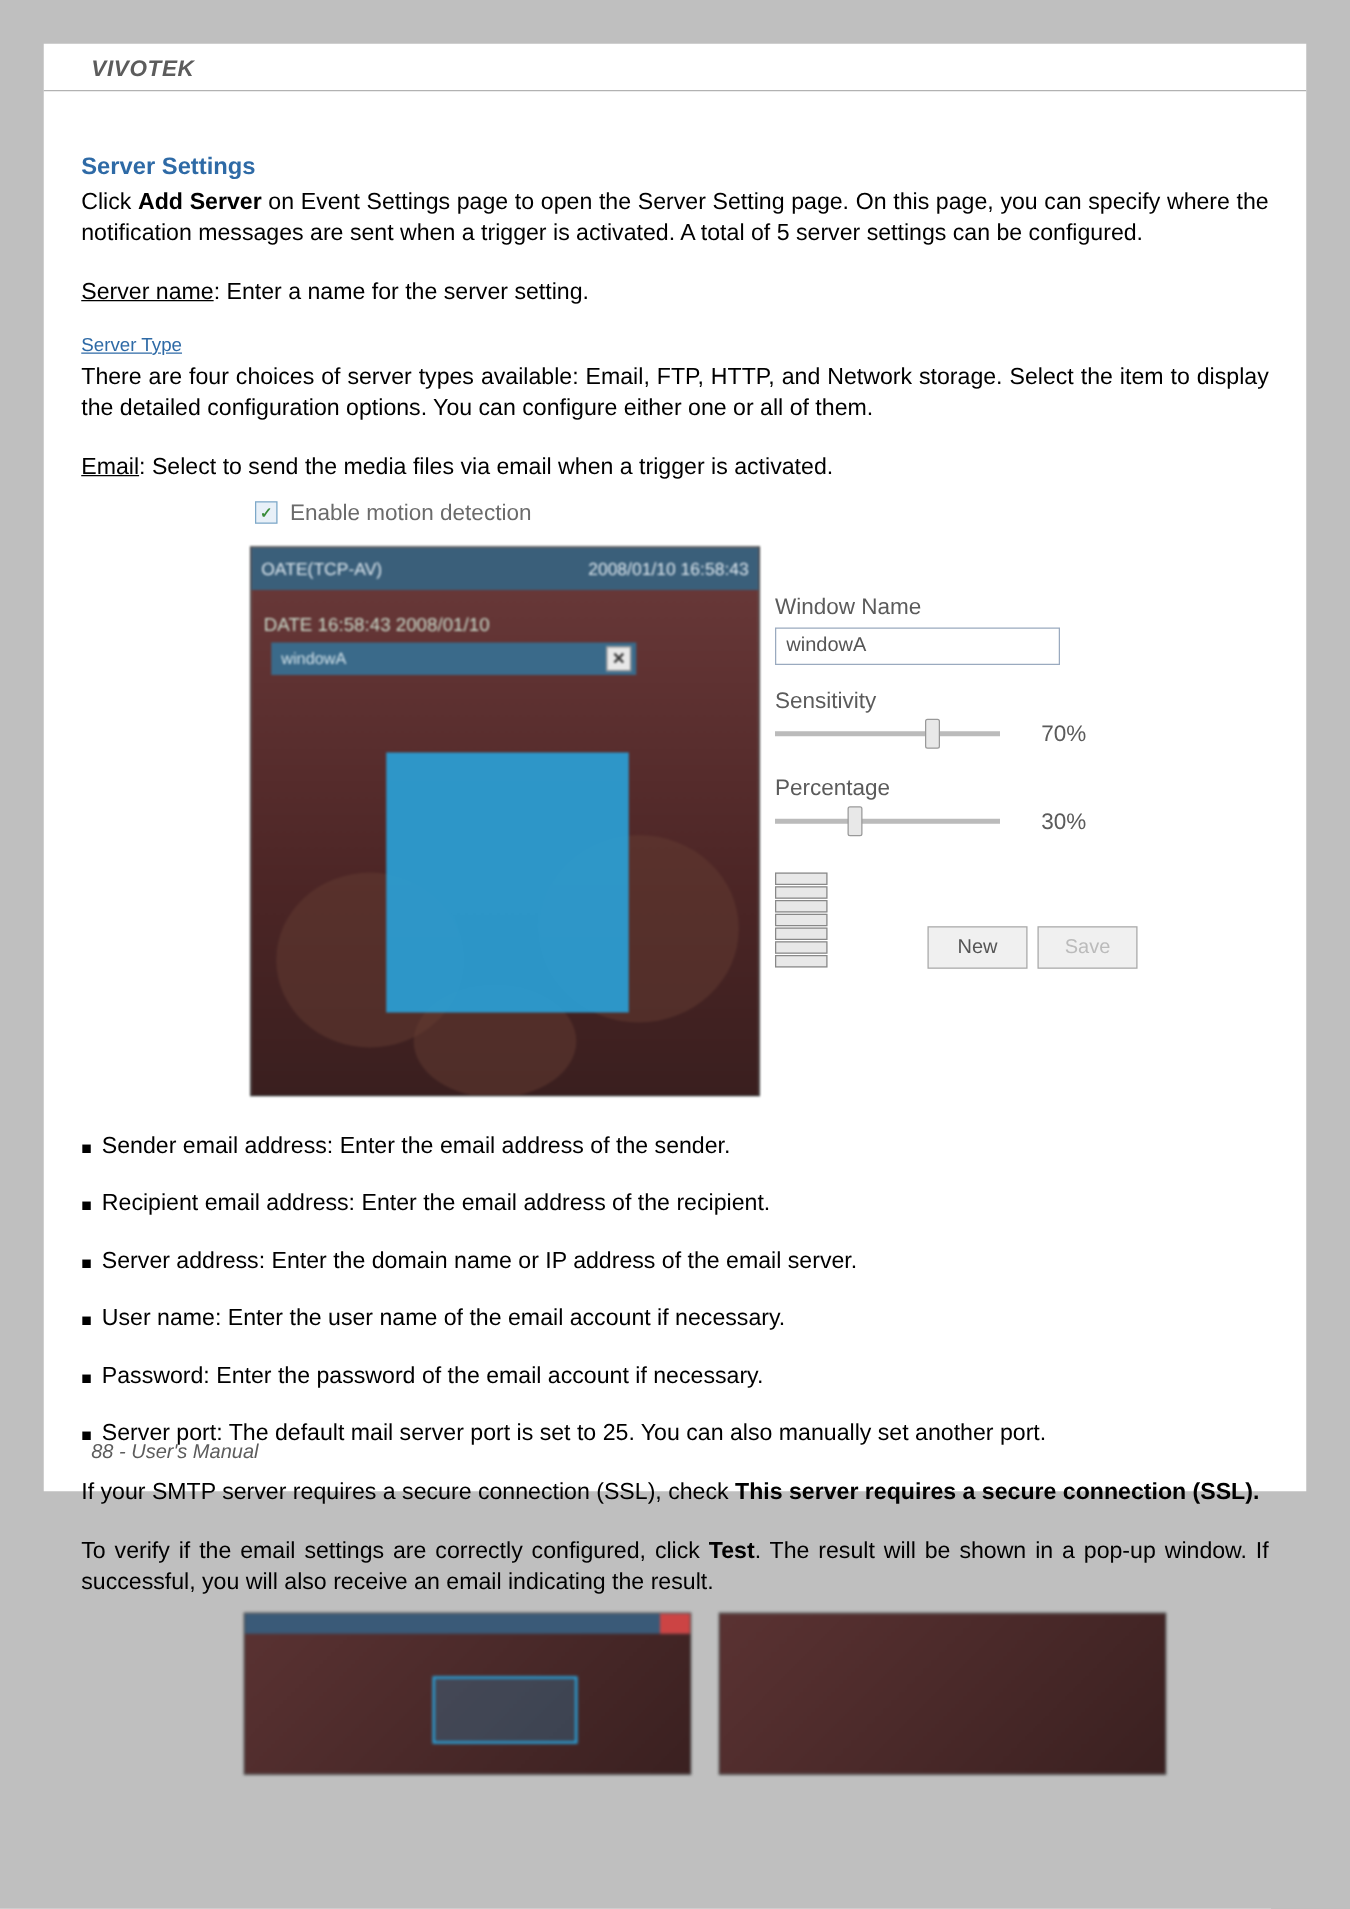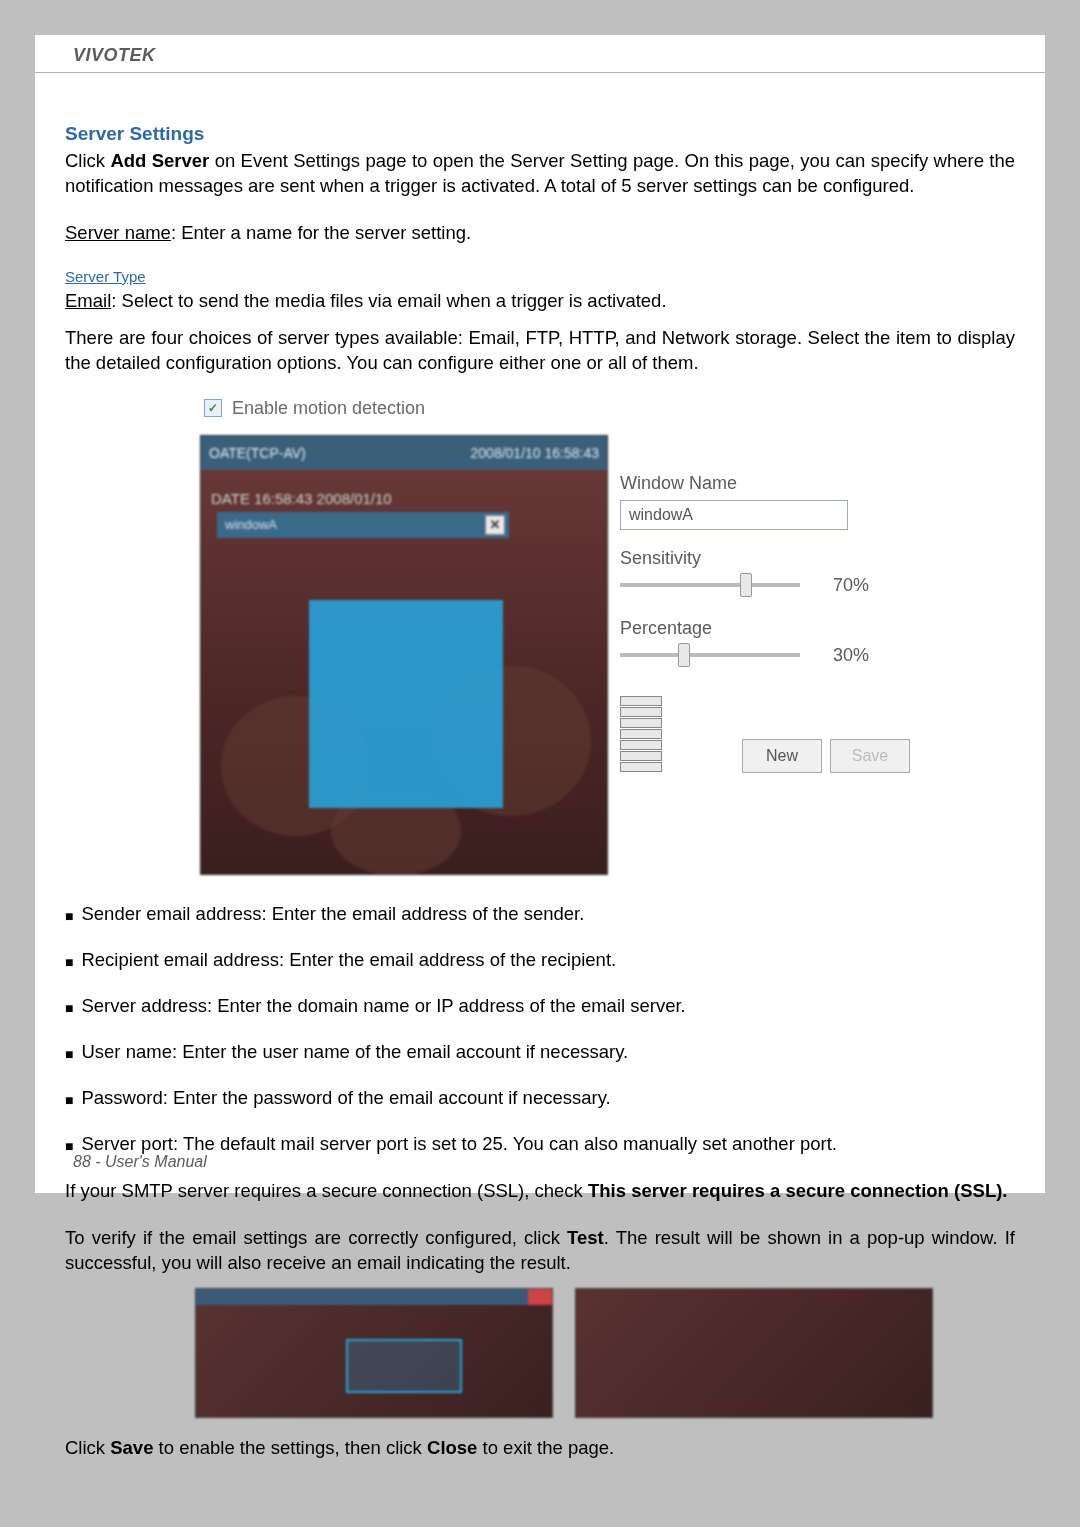--- a/index.html
+++ b/index.html
@@ -222,24 +222,24 @@
   <div class="content">
     <div class="section-heading">Server Settings</div>
     <p class="para">
       <span>Click </span><b>Add Server</b><span> on Event Settings page to open the Server Setting page. On this page, you can specify where the notification messages are sent when a trigger is activated. A total of 5 server settings can be configured.</span>
     </p>
     <p class="para">
       <span class="under">Server name</span><span>: Enter a name for the server setting.</span>
     </p>
 
     <div class="sub-heading">Server Type</div>
+    <p class="para">There are four choices of server types available: Email, FTP, HTTP, and Network storage. Select the item to display the detailed configuration options. You can configure either one or all of them.</p>
     <p class="para para-tight">
       <span class="under">Email</span><span>: Select to send the media files via email when a trigger is activated.</span>
     </p>
-    <p class="para">There are four choices of server types available: Email, FTP, HTTP, and Network storage. Select the item to display the detailed configuration options. You can configure either one or all of them.</p>
 
     <div class="screenshot-wrap">
       <div class="motion-check">
         <div class="checkbox">✓</div>
         <span class="motion-label">Enable motion detection</span>
       </div>
       <div class="motion-row">
         <div class="preview">
           <div class="preview-top">
             <span>OATE(TCP-AV)</span>
@@ -326,19 +326,16 @@
 
     <div class="thumb-row">
       <div class="thumb">
         <div class="thumb-bar"></div>
         <div class="thumb-close"></div>
         <div class="thumb-rect"></div>
       </div>
       <div class="thumb"></div>
     </div>
 
-    <p class="para">
-      <span>Click </span><b>Save</b><span> to enable the settings, then click </span><b>Close</b><span> to exit the page.</span>
-    </p>
   </div>
 
   <div class="footer">88 - User's Manual</div>
 </div>
 
 </body></html>

